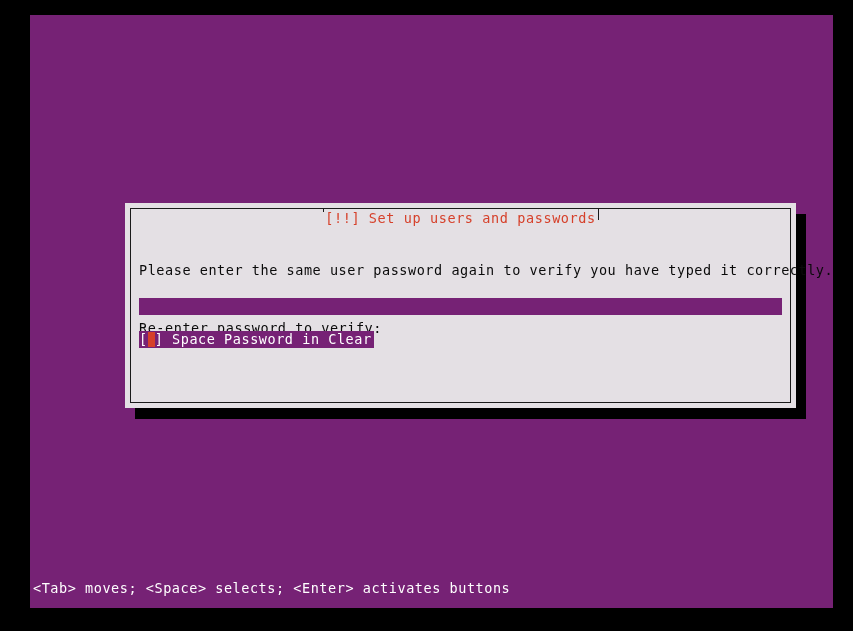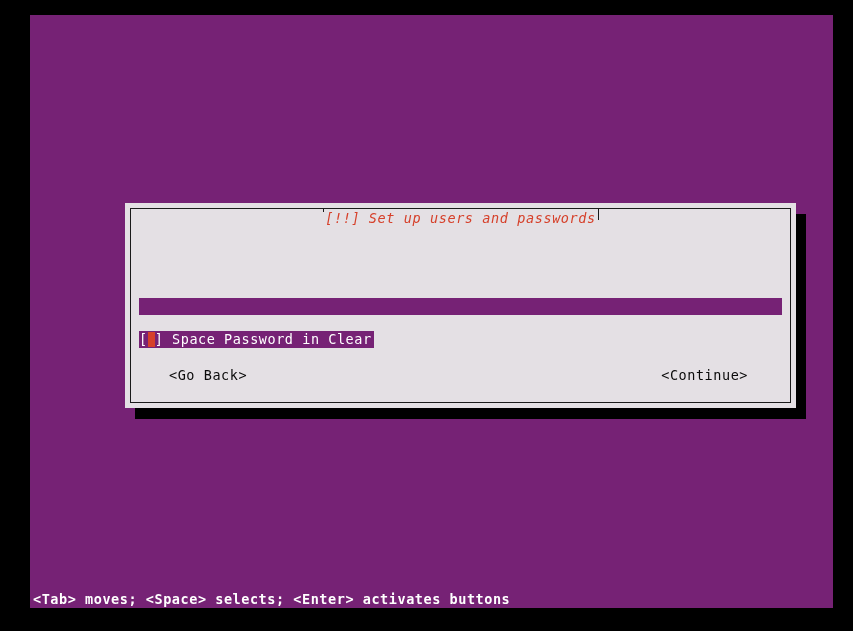--- a/index.html
+++ b/index.html
@@ -66,21 +66,20 @@
     position: absolute;
     left: 0;
     top: 0px;
     width: 671px;
     height: 22px;
     display: flex;
     align-items: center;
     justify-content: center;
     pointer-events: none;
     z-index: 5;
-    font-style: italic;
   }
   #title-text {
     background: #e4e0e4;
     color: #d6402a;
     font-size: 13.5px;
     line-height: 13px;
     letter-spacing: 0.6px;
     padding: 0 9px;
     white-space: pre;
     position: relative;
@@ -185,31 +184,30 @@
     right: 34px;
     top: 0;
     white-space: pre;
     cursor: default;
   }
 
   
   #hint-bar {
     position: absolute;
     left: 0;
-    bottom: 0;
+    bottom: 11px;
     width: 803px;
     height: 18px;
     color: #ffffff;
     font-size: 13.5px;
     line-height: 18px;
     letter-spacing: 0.55px;
     white-space: pre;
     padding-left: 3px;
     box-sizing: border-box;
-    font-weight: bold;
   }
 </style>
 </head>
 <body>
 
 <div id="screen">
 
   <div id="terminal">
 
     <div id="dialog-shadow"></div>
@@ -217,32 +215,32 @@
     <div id="dialog">
 
       <div id="dialog-inner-border"></div>
 
       <div id="titlebar">
         <span class="title-tick" id="title-tick-left"></span>
         <span id="title-text">[!!] Set up users and passwords</span>
         <span class="title-tick" id="title-tick-right"></span>
       </div>
 
+      <div id="content">
+        <div class="line" id="prompt-line">Please enter the same user password again to verify you have typed it correctly.</div>
+        <div class="line" id="reenter-line">Re-enter password to verify:</div>
+      </div>
 
       <div id="password-field">
         
       </div>
 
       <div id="checkbox-row">
         <span id="checkbox-open">[</span><span id="checkbox-cursor"></span><span id="checkbox-close">]</span><span id="checkbox-label"> Space Password in Clear</span>
       </div>
 
-      <div id="button-row">
-        <span id="go-back-button">&lt;Go Back&gt;</span>
-        <span id="continue-button">&lt;Continue&gt;</span>
-      </div>
 
     </div>
 
     <div id="hint-bar">&lt;Tab&gt; moves; &lt;Space&gt; selects; &lt;Enter&gt; activates buttons</div>
 
   </div>
 </div>
 
 </body></html>

